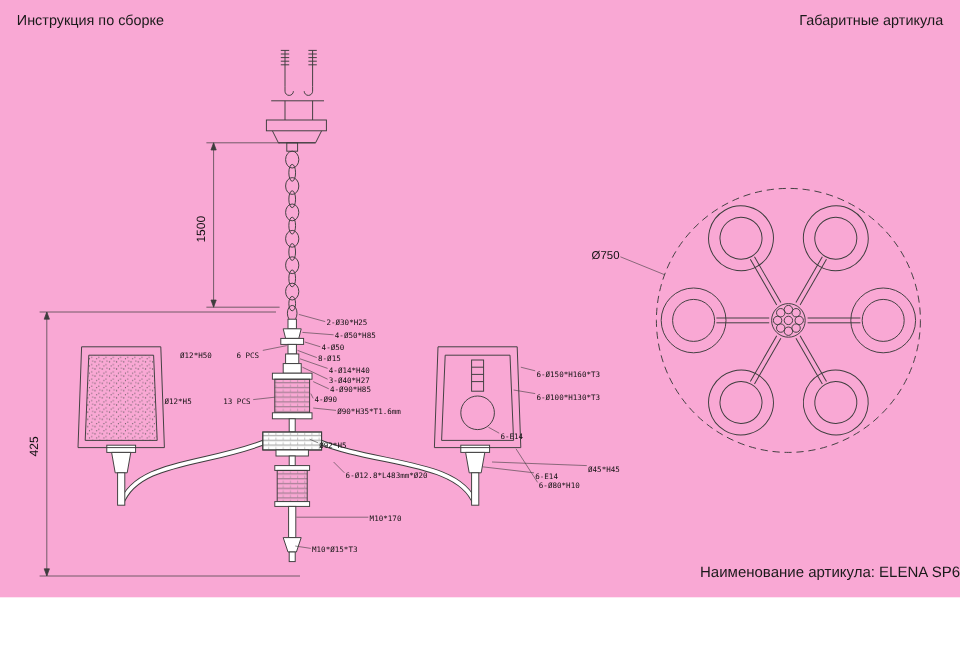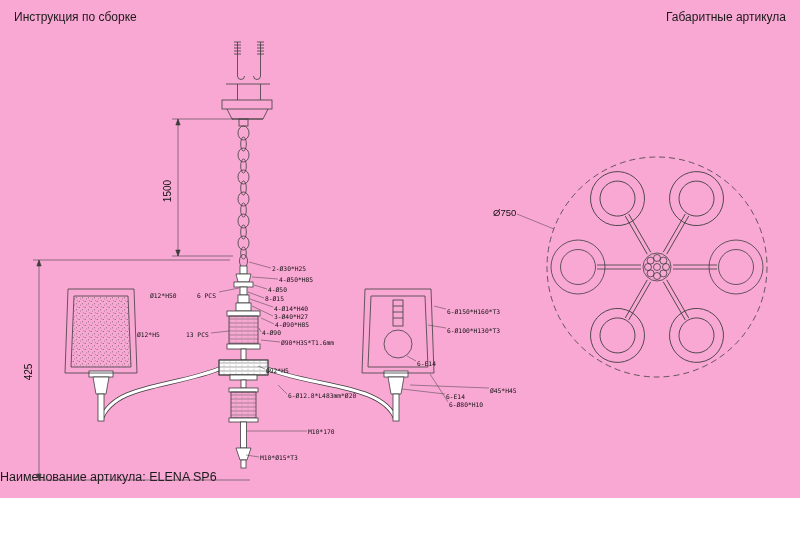--- a/index.html
+++ b/index.html
@@ -11,21 +11,21 @@
     overflow:hidden;
   }
   .corner-label{
     position:absolute;top:10px;
     font-size:12px;color:#1a1a1a;
   }
   .corner-label.left{left:14px;}
   .corner-label.right{right:14px;}
   .footer-label{
     position:absolute;bottom:14px;left:0;width:100%;
-    text-align:left;font-size:12.5px;color:#1a1a1a;
+    text-align:right;font-size:12.5px;color:#1a1a1a;
   }
   svg{position:absolute;top:0;left:0;}
   svg text{
     font-family:"DejaVu Sans Mono", monospace;
     fill:#111111;
   }
   .plbl{font-size:6.3px;}
   .dimlbl{font-size:10px;font-family:"Liberation Sans", sans-serif;}
 </style>
 </head>

